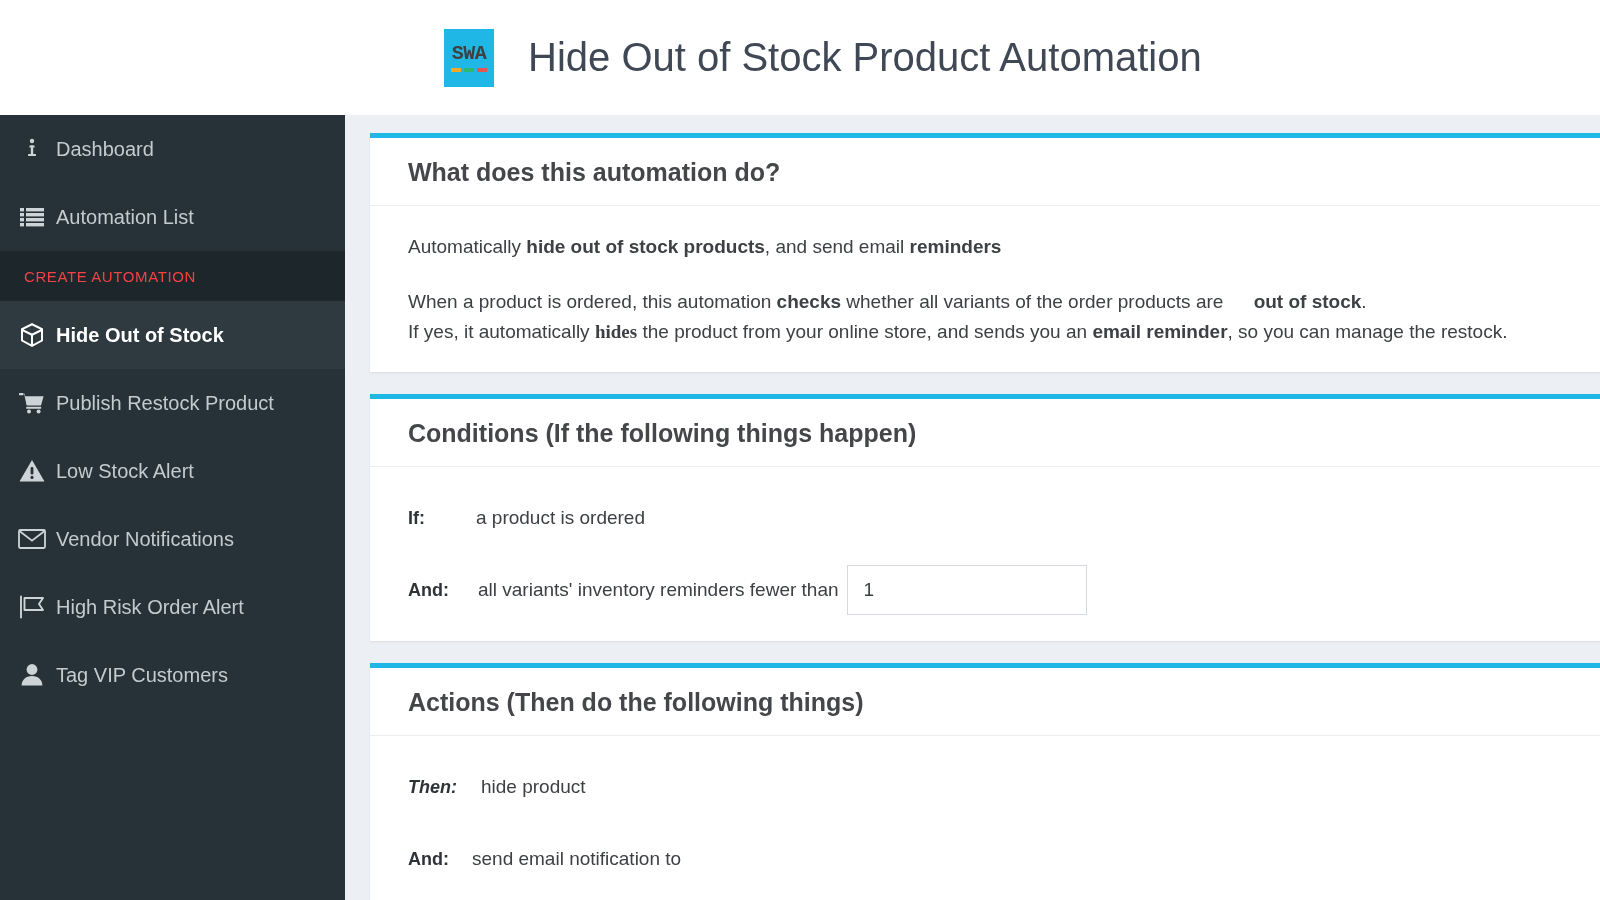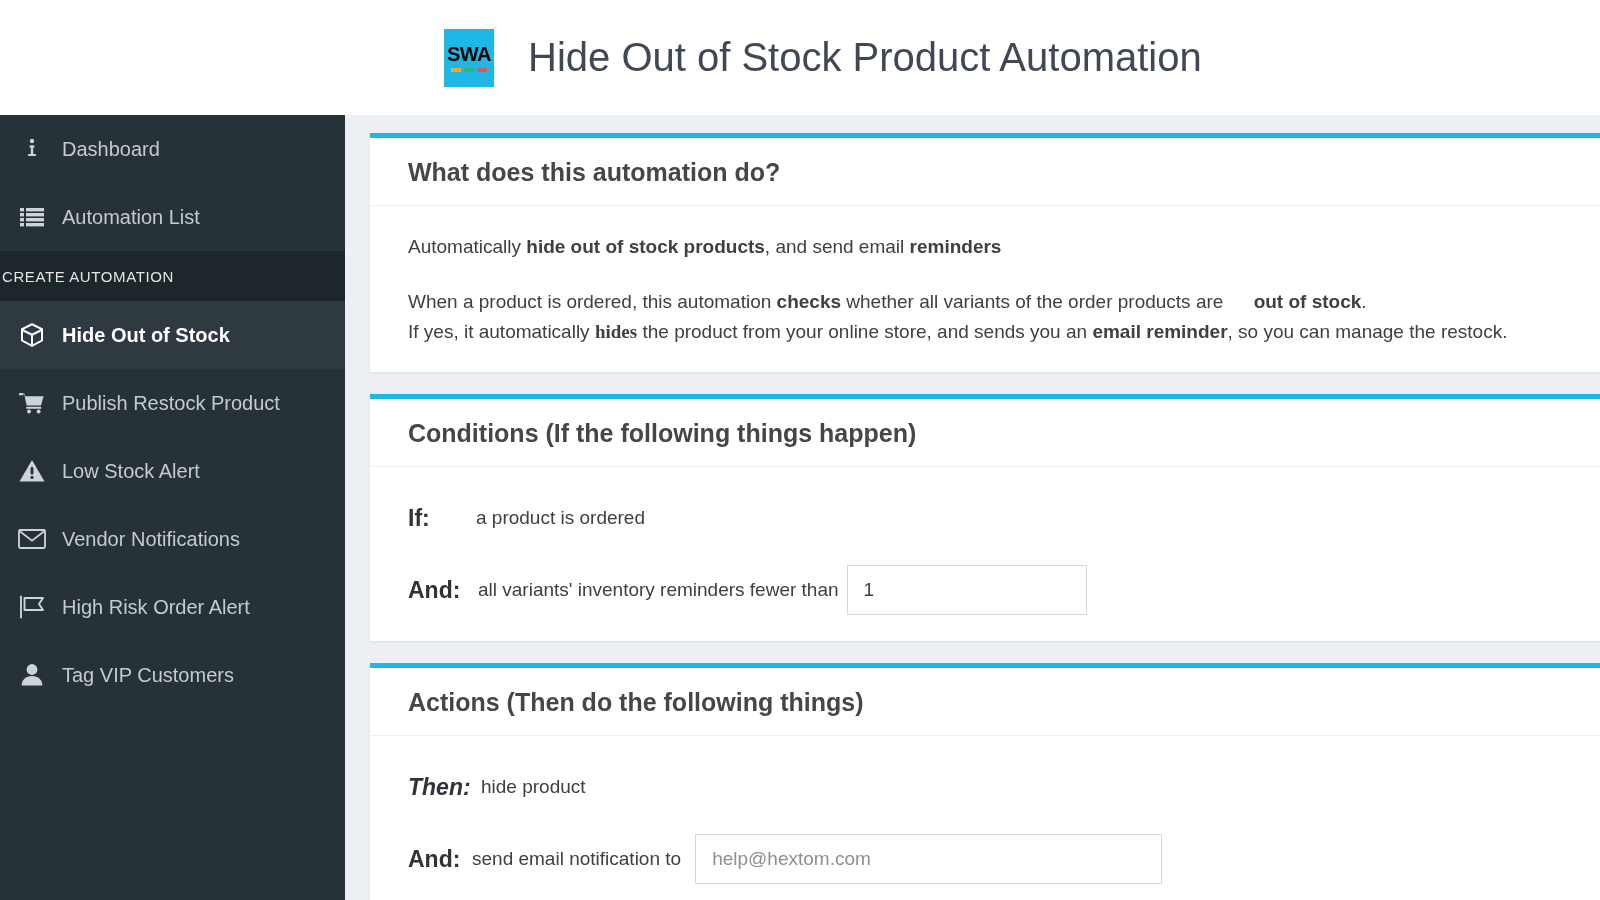--- a/index.html
+++ b/index.html
@@ -19,22 +19,22 @@
   .header-inner { display:flex; align-items:center; margin-left:444px; }
 
   .logo {
     width:50px; height:58px;
     background:#1eb7e6;
     display:flex; flex-direction:column;
     align-items:center; justify-content:center;
     flex:0 0 auto;
   }
   .logo-text {
-    color:#000000;
-    font-family:Liberation Sans, sans-serif;
+    color:#404040;
+    font-family:Liberation Mono, monospace;
     font-weight:bold;
     font-size:20px;
     letter-spacing:-0.5px;
     line-height:1;
     margin-bottom:4px;
   }
   .logo-bars { display:flex; gap:3px; }
   .logo-bar { width:10px; height:4px; }
   .bar-orange { background:#f5a623; }
   .bar-green  { background:#2eb872; }
@@ -61,31 +61,31 @@
     display:flex; align-items:center;
     padding-left:12px;
     color:#c3cbd0;
     font-size:20px;
   }
   .nav-item .nav-icon {
     width:40px; flex:0 0 40px;
     display:flex; align-items:center; justify-content:center;
     color:#ccd4d8;
   }
-  .nav-item .nav-label { margin-left:10px; white-space:nowrap; }
+  .nav-item .nav-label { margin-left:4px; white-space:nowrap; }
   .nav-item.active { background:#2e3a40; }
   .nav-item.active .nav-label { color:#ffffff; font-weight:bold; }
   .nav-item.active .nav-icon { color:#ffffff; }
 
   .nav-section {
     height:50px;
     display:flex; align-items:center;
-    padding-left:2px;
+    padding-left:24px;
     background:#1d262b;
-    color:#e5e5e5;
+    color:#ef4444;
     font-size:15px;
     letter-spacing:0.6px;
   }
 
   svg.ic { display:block; }
 
   
   .main {
     position:absolute; left:345px; top:115px;
     width:1312px; height:785px;
@@ -120,21 +120,21 @@
   }
   .desc-gap { height:26px; }
 
   .rule-row {
     display:flex; align-items:center;
     min-height:50px;
     white-space:nowrap;
   }
   .rule-gap { height:22px; }
   .rule-label {
-    font-size:23px; font-weight:bold; color:#2f3337;
+    font-size:18px; font-weight:bold; color:#2f3337;
     flex:0 0 auto;
   }
   .rule-label.w-if   { width:68px; }
   .rule-label.w-and  { width:70px; }
   .rule-label.w-then { width:73px;font-style:italic; }
   .rule-label.w-and2 { width:64px; }
   .rule-text {
     font-size:19px; color:#3d4044; flex:0 0 auto;
   }
   .field {
@@ -305,18 +305,17 @@
     </div>
     <div class="card-body">
       <div class="rule-row">
         <span class="rule-label w-then">Then:</span>
         <span class="rule-text">hide product</span>
       </div>
       <div class="rule-gap"></div>
       <div class="rule-row">
         <span class="rule-label w-and2">And:</span>
         <span class="rule-text">send email notification to</span>
-        <span class="field email">help@hextom.com</span>
       </div>
     </div>
   </div>
 
 </div>
 
 </body></html>

